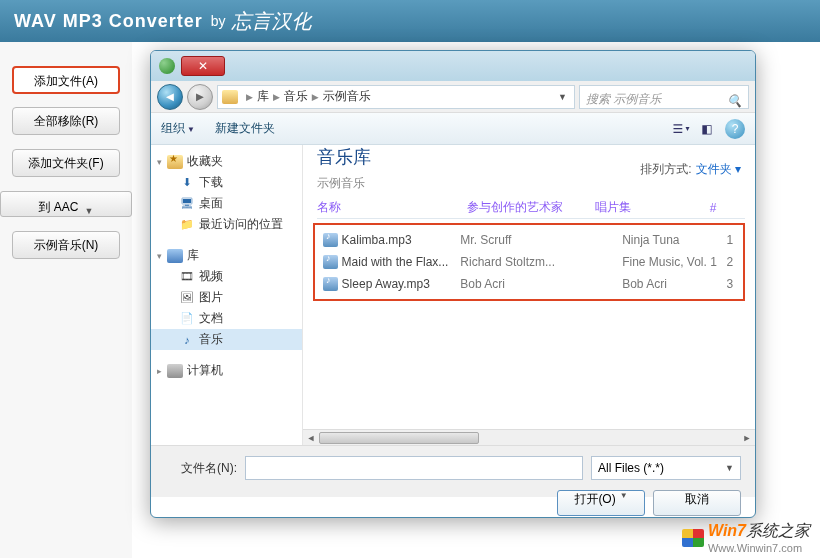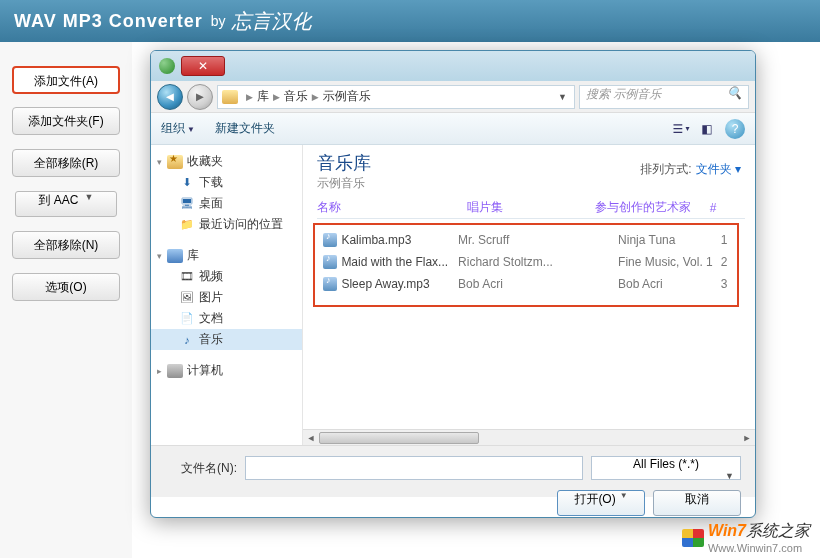--- a/index.html
+++ b/index.html
@@ -6,38 +6,38 @@
 body { width: 820px; height: 558px; background: #fff; overflow: hidden; position: relative; }
 
 .app-header { height: 42px; background: linear-gradient(#5a9bbd, #3a7a9d); color: #fff; display: flex; align-items: center; padding: 0 14px; font-size: 18px; }
 .app-header b { font-weight: bold; letter-spacing: 1px; }
 .app-header .by { font-size: 14px; margin: 0 6px 0 8px; }
 .app-header .brand { font-family: "KaiTi", cursive; font-size: 20px; font-style: italic; }
 
 .sidebar { position: absolute; left: 0; top: 42px; width: 132px; background: #f7f7f7; height: 516px; padding-top: 24px; }
 .side-btn { display: block; width: 108px; margin: 0 auto 14px; height: 28px; line-height: 26px; font-size: 12px; text-align: center; border: 1px solid #bbb; border-radius: 4px; background: linear-gradient(#fdfdfd,#e6e6e6); cursor: pointer; }
 .side-btn.active { border: 2px solid #d42; background: #fff; margin-bottom: 13px; }
-.side-drop { display: flex; align-items: flex-start; justify-content: center; width: 102px; margin: 0 auto 14px; height: 26px; font-size: 12px; border: 1px solid #bbb; border-radius: 3px; background: linear-gradient(#fdfdfd,#e6e6e6); cursor: pointer; }
+.side-drop { display: flex; align-items: flex-end; justify-content: center; width: 132px; margin: 0 auto 14px; height: 26px; font-size: 12px; border: 1px solid #bbb; border-radius: 3px; background: linear-gradient(#fdfdfd,#e6e6e6); cursor: pointer; }
 .side-drop .tri { margin-left: 6px; font-size: 9px; color: #555; }
 
 
 .dialog { position: absolute; left: 150px; top: 50px; width: 606px; height: 468px; border: 1px solid #4a88aa; border-radius: 6px; overflow: hidden; background: #fff; box-shadow: 0 4px 22px rgba(0,0,0,.35); }
 .titlebar { height: 30px; background: linear-gradient(#d0e4ef,#b8d6e6); display: flex; align-items: center; padding: 0 4px 0 8px; }
 .titlebar .ticon { width: 16px; height: 16px; background: radial-gradient(circle at 30% 30%, #8ed08e, #2a8a2a); border-radius: 50%; margin-right: 6px; }
 .titlebar .ttext { font-size: 12px; color: #1a3a4a; flex: 1; }
 .titlebar .close { width: 44px; height: 20px; background: linear-gradient(#e07070,#c62828); border: 1px solid #9a1a1a; border-radius: 3px; color: #fff; font-size: 12px; text-align: center; line-height: 18px; cursor: pointer; }
 
 .navbar { height: 32px; background: #f0f0f0; border-bottom: 1px solid #ddd; display: flex; align-items: center; padding: 0 6px; gap: 4px; }
 .nav-circle { width: 26px; height: 26px; border-radius: 50%; background: radial-gradient(circle at 35% 30%, #aee0f5, #3a90c0 60%, #1a5a80); border: 1px solid #2a6a8a; cursor: pointer; display:flex; align-items:center; justify-content:center; color:#fff; font-size:13px; }
 .nav-circle.fwd { background: radial-gradient(circle at 35% 30%, #f5f5f5, #d0d0d0 60%, #a0a0a0); border-color:#999; color:#666; }
 .breadcrumb { flex: 1; height: 24px; border: 1px solid #c5d5e0; background: #fff; display: flex; align-items: center; font-size: 12px; padding: 0 4px; color: #333; }
 .breadcrumb .bicon { width: 16px; height: 14px; background: linear-gradient(#ffe9a0,#e0b050); border-radius: 2px; margin-right: 4px; }
 .breadcrumb .sep { color: #888; margin: 0 4px; font-size: 9px; }
 .breadcrumb .bcdrop { margin-left: auto; color: #555; font-size: 9px; padding: 0 3px; cursor: pointer; }
-.searchbox { width: 170px; height: 24px; border: 1px solid #c5d5e0; background: #fff; display: flex; align-items: flex-start; font-size: 12px; color: #999; padding: 0 6px; font-style: italic; gap: 12px; }
+.searchbox { width: 170px; height: 24px; border: 1px solid #c5d5e0; background: #fff; display: flex; align-items: flex-end; font-size: 12px; color: #999; padding: 0 6px; font-style: italic; gap: 12px; }
 .searchbox .sicon { margin-left: auto; color: #5a8aaa; font-size: 12px; }
 
 .toolbar { height: 32px; background: linear-gradient(#f7fbfd,#e5eef4); border-bottom: 1px solid #d0dde5; display: flex; align-items: center; padding: 0 10px; font-size: 12px; color: #1a4a6a; }
 .toolbar .titem { margin-right: 20px; cursor: pointer; }
 .toolbar .tdrop { font-size: 8px; margin-left: 2px; color: #336; }
 .toolbar .spacer { flex: 1; }
 .toolbar .ticonbtn { width: 24px; height: 22px; border: 1px solid transparent; display: flex; align-items: center; justify-content: center; cursor: pointer; color: #336; font-size: 12px; margin-left: 2px; }
 .toolbar .help { width: 20px; height: 20px; border-radius: 50%; background: radial-gradient(circle at 35% 30%, #aee0f5, #3a90c0); color: #fff; font-size: 12px; text-align: center; line-height: 20px; margin-left: 6px; cursor: pointer; }
 
 .body { display: flex; height: 300px; }
@@ -47,46 +47,46 @@
 .tree .troot .exp { width: 10px; color: #888; font-size: 9px; }
 .tree .troot .ficon { width: 16px; height: 14px; margin-right: 4px; }
 .tree .star { background: linear-gradient(#ffe9a0,#e0b050); border-radius: 2px; position:relative; }
 .tree .star:after { content:"★"; position:absolute; left:2px; top:-2px; font-size:10px; color:#b07000; }
 .tree .tchild { display: flex; align-items: center; padding: 2px 6px 2px 28px; color: #333; cursor:pointer; }
 .tree .tchild .cicon { width: 16px; height: 14px; margin-right: 4px; display:flex; align-items:center; justify-content:center; font-size:11px; }
 .tree .blue { color: #2a6aaa; }
 .tree .sel { background: #d5e8f7; }
 
 .list { flex: 1; position: relative; font-size: 12px; }
-.list .lib-title { color: #1a4a8a; font-size: 18px; position: absolute; left: 14px; top: 6px; }
+.list .lib-title { color: #1a4a8a; font-size: 18px; position: absolute; left: 14px; top: 0; }
 .list .lib-sub { color: #888; font-size: 12px; position: absolute; left: 14px; top: 30px; }
 .list .sortby { position: absolute; right: 14px; top: 16px; font-size: 12px; color: #555; display:flex; align-items:center; gap:4px; }
 .list .sortby a { color: #1a6aca; text-decoration: none; cursor:pointer; }
 .list .cols { position: absolute; left: 14px; right: 10px; top: 52px; height: 22px; border-bottom: 1px solid #e0e8ef; display: flex; align-items: center; color: #8b5cf6; font-size: 12px; }
 .list .cols span:nth-child(1){ width:150px; }
 .list .cols span:nth-child(2){ width:128px; }
 .list .cols span:nth-child(3){ width:108px; }
 .list .cols span:nth-child(4){ width:20px; text-align:center; }
-.list .rows { position: absolute; left: 10px; right: 16px; top: 78px; border: 2px solid #d42; padding: 4px 4px 10px; }
+.list .rows { position: absolute; left: 10px; right: 10px; top: 78px; border: 2px solid #d42; padding: 4px 4px 4px; }
 .list .row { display: flex; align-items: center; height: 22px; color: #444; cursor:pointer; }
 .list .row .ricon { width: 16px; height: 14px; margin: 0 4px; background: linear-gradient(#b0d0f0,#5a90c0); border-radius: 2px; position:relative; }
 .list .row .ricon:after{content:"♪"; position:absolute; left:3px; top:-2px; font-size:9px; color:#fff;}
 .list .row span:nth-child(2){ width:130px; overflow:hidden; white-space:nowrap; text-overflow:ellipsis; }
 .list .row span:nth-child(3){ width:128px; color:#777; overflow:hidden; white-space:nowrap; text-overflow:ellipsis; }
 .list .row span:nth-child(4){ width:108px; color:#777; overflow:hidden; white-space:nowrap; text-overflow:ellipsis;margin-left:45px; }
 .list .row span:nth-child(5){ width:20px; color:#777; text-align:center; }
 .list .hscroll { position:absolute; left:0; right:0; bottom:0; height:16px; background:#f0f0f0; border-top:1px solid #ddd; display:flex; }
 .list .hscroll .arrow{ width:16px; text-align:center; font-size:9px; color:#666; line-height:16px; cursor:pointer; }
 .list .hscroll .thumb{ width:160px; height:12px; margin:2px 0; background:linear-gradient(#e8e8e8,#c8c8c8); border:1px solid #aaa; border-radius:2px; cursor:pointer; }
 
 .footer { border-top: 1px solid #ddd; background: #f0f0f0; height: 52px; padding: 10px 14px; font-size: 12px; }
 .footer .frow { display: flex; align-items: center; gap: 8px; margin-bottom: 10px; }
 .footer .flabel { width: 72px; text-align: right; color: #333; }
 .footer .finput { flex: 1; height: 24px; border: 1px solid #b5c5d5; background: #fff; }
-.footer .fsel { width: 150px; height: 24px; border: 1px solid #b5c5d5; background: #fff; display:flex; align-items:center; padding:0 6px; cursor:pointer;flex-direction:column; }
+.footer .fsel { width: 150px; height: 24px; border: 1px solid #b5c5d5; background: #fff; display:flex; align-items:center; padding:0 6px; cursor:pointer; }
 .footer .fsel .tri{ margin-left:auto; font-size:9px; color:#555; }
 .footer .btnrow { display: flex; justify-content: flex-end; gap: 8px; }
 .footer .btn { width: 88px; height: 26px; border: 1px solid #9ab; background: linear-gradient(#fdfdfd,#e5eef4); border-radius: 3px; font-size: 12px; cursor: pointer; display:flex; justify-content:center; }
 .footer .btn.primary { border-color:#5a90c0; }
 .footer .btn .tri{ margin-left:4px; font-size:8px; color:#555; }
 
 .watermark { position: absolute; right: 10px; bottom: 4px; font-size: 16px; font-style: italic; color: #333; display:flex; align-items:center; gap:4px; }
 .watermark .flag { width: 22px; height: 18px; background: conic-gradient(#e03030 0 25%, #30a030 0 50%, #3070d0 0 75%, #f0c030 0); border-radius:2px; }
 .watermark b{ color:#ff7a00; }
 .watermark small{ font-size:11px; color:#888; display:block; font-style:normal; }
@@ -95,28 +95,27 @@
 <body>
 
 <div class="app-header">
   <b>WAV MP3 Converter</b>
   <span class="by">by</span>
   <span class="brand">忘言汉化</span>
 </div>
 
 <div class="sidebar">
   <div class="side-btn active">添加文件(A)</div>
+  <div class="side-btn">全部移除(R)</div>
   <div class="side-btn">添加文件夹(F)</div>
-  <div class="side-btn">全部移除(R)</div>
   <div class="side-drop">
     <span>到 AAC</span>
     <span class="tri">▼</span>
   </div>
-  <div class="side-btn">全部移除(N)</div>
-  <div class="side-btn">选项(O)</div>
+  <div class="side-btn">示例音乐(N)</div>
 </div>
 
 <div class="dialog">
   <div class="titlebar">
     <div class="ticon"></div>
     <div class="close">✕</div>
   </div>
 
   <div class="navbar">
     <div class="nav-circle">◄</div>
@@ -203,22 +202,22 @@
 
     <div class="list">
       <div class="lib-title">音乐库</div>
       <div class="lib-sub">示例音乐</div>
       <div class="sortby">
         <span>排列方式:</span>
         <a><span>文件夹</span> <span>▾</span></a>
       </div>
       <div class="cols">
         <span>名称</span>
+        <span>参与创作的艺术家</span>
         <span>唱片集</span>
-        <span>参与创作的艺术家</span>
         <span>#</span>
       </div>
       <div class="rows">
         <div class="row">
           <span class="ricon"></span>
           <span>Kalimba.mp3</span>
           <span>Mr. Scruff</span>
           <span>Ninja Tuna</span>
           <span>1</span>
         </div>

